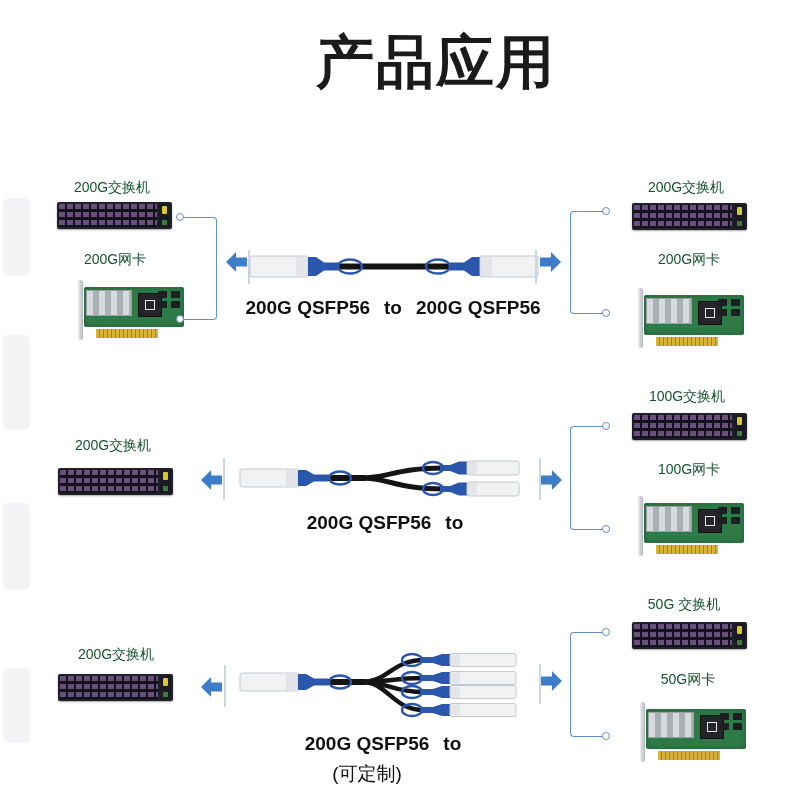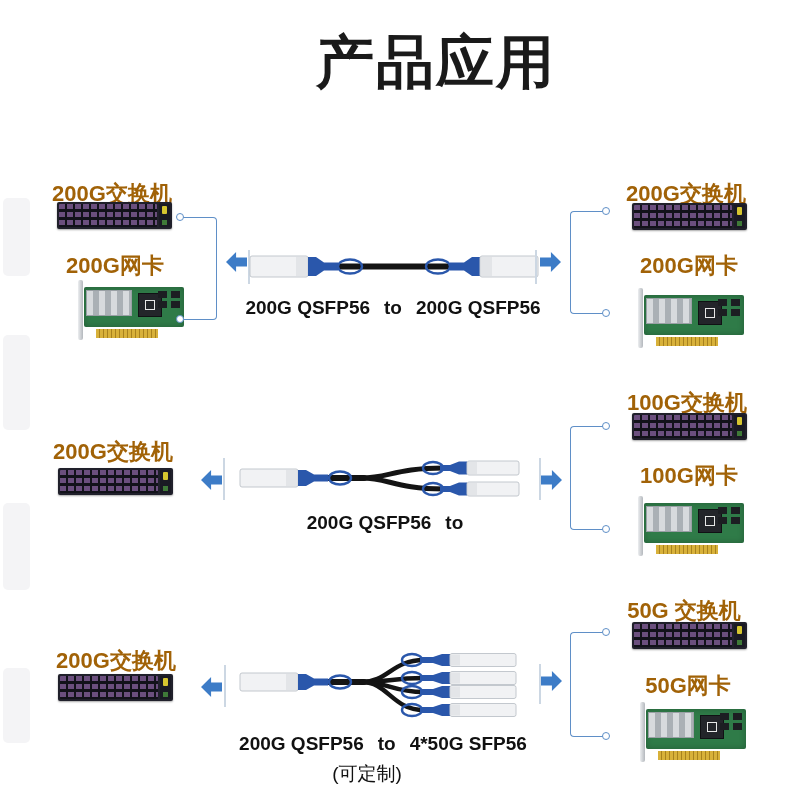--- a/index.html
+++ b/index.html
@@ -2,21 +2,21 @@
 <html><head>
 <meta charset="utf-8">
 <style>
   html,body{margin:0;padding:0;background:#fff;}
   .stage{position:relative;width:800px;height:800px;background:#ffffff;overflow:hidden;
          font-family:"Liberation Sans","DejaVu Sans",sans-serif;color:#111;}
   .title{position:absolute;left:0;top:24px;width:800px;text-align:center;
          font-size:58px;font-weight:800;color:#1a1a1a;letter-spacing:2px;padding-left:36px;}
   .edge-rect{position:absolute;left:3px;width:27px;background:#f4f4f6;border-radius:5px;}
   .label{position:absolute;transform:translateX(-50%);white-space:nowrap;
-         font-size:22px;font-weight:700;color:#a16207;}
+         font-size:14px;font-weight:400;color:#14532d;}
   .cable-label{position:absolute;transform:translateX(-50%);white-space:nowrap;
          font-size:19px;font-weight:700;color:#111;display:inline-flex;gap:14px;}
   .footnote{position:absolute;transform:translateX(-50%);font-size:19px;font-weight:500;color:#111;}
 
   
   .switch{position:absolute;width:115px;height:27px;background:#20202b;border-radius:2px;
           box-shadow:0 1px 2px rgba(0,0,0,.35);display:flex;padding:2px;box-sizing:border-box;}
   .sw-ports{flex:1;margin-right:2px;border-radius:1px;
     background-image:
       repeating-linear-gradient(to right, rgba(18,18,26,0) 0 6px, #12121a 6px 8px),
@@ -238,21 +238,20 @@
       <polygon points="214,41 206,41 197,44 184,44 184,50 197,50 206,53 214,53" fill="#2a57ab"></polygon>
       <rect x="214" y="40.5" width="66" height="13" rx="2" fill="#f1f2f4" stroke="#c3c8ce"></rect>
       <rect x="215" y="41.5" width="9" height="11" fill="#e3e5e8"></rect>
       <polygon points="214,59 206,59 197,62 184,62 184,68 197,68 206,71 214,71" fill="#2a57ab"></polygon>
       <rect x="214" y="58.5" width="66" height="13" rx="2" fill="#f1f2f4" stroke="#c3c8ce"></rect>
       <rect x="215" y="59.5" width="9" height="11" fill="#e3e5e8"></rect>
     </svg>
     <div class="cable-label" style="left:383px;top:733px;">
       <span>200G QSFP56</span>
       <span>to</span>
-      <span>4*50G SFP56</span>
     </div>
     <div class="footnote" style="left:367px;top:761px;">(可定制)</div>
 
     <i class="vline" style="left:539px;top:664px;height:40px;"></i>
     <i class="arrow arrow-right" style="left:541px;top:671px;"></i>
     <div class="bracket bracket-r" style="left:570px;top:632px;width:34px;height:103px;">
       <i class="dot dot-top"></i>
       <i class="dot dot-bot"></i>
     </div>
     <div class="label" style="left:684px;top:596px;">50G 交换机</div>

